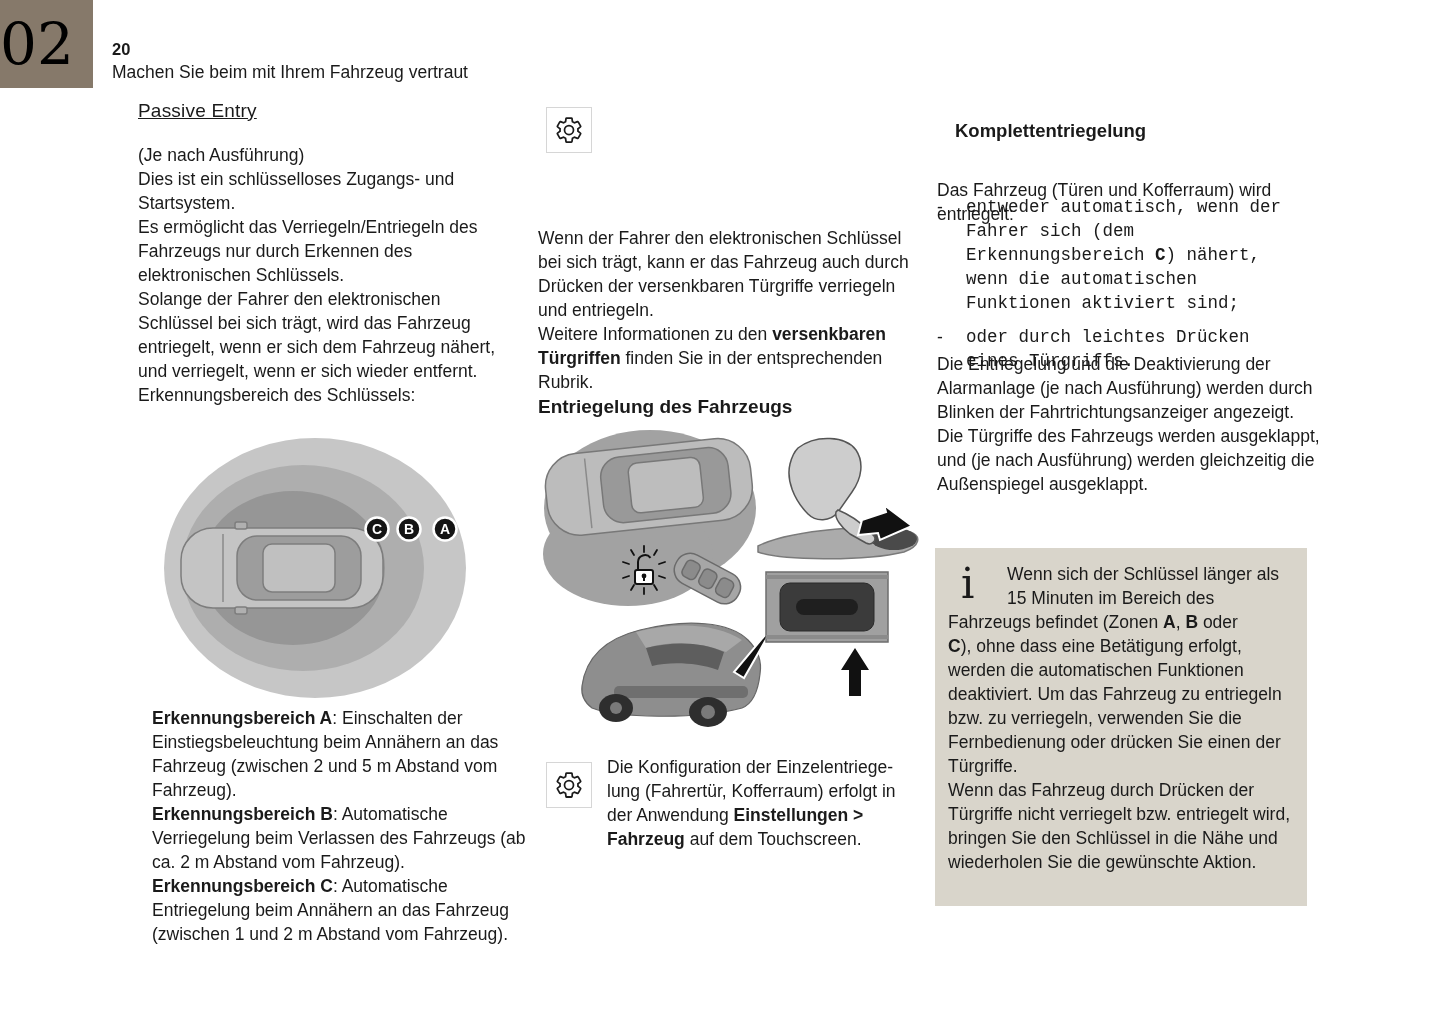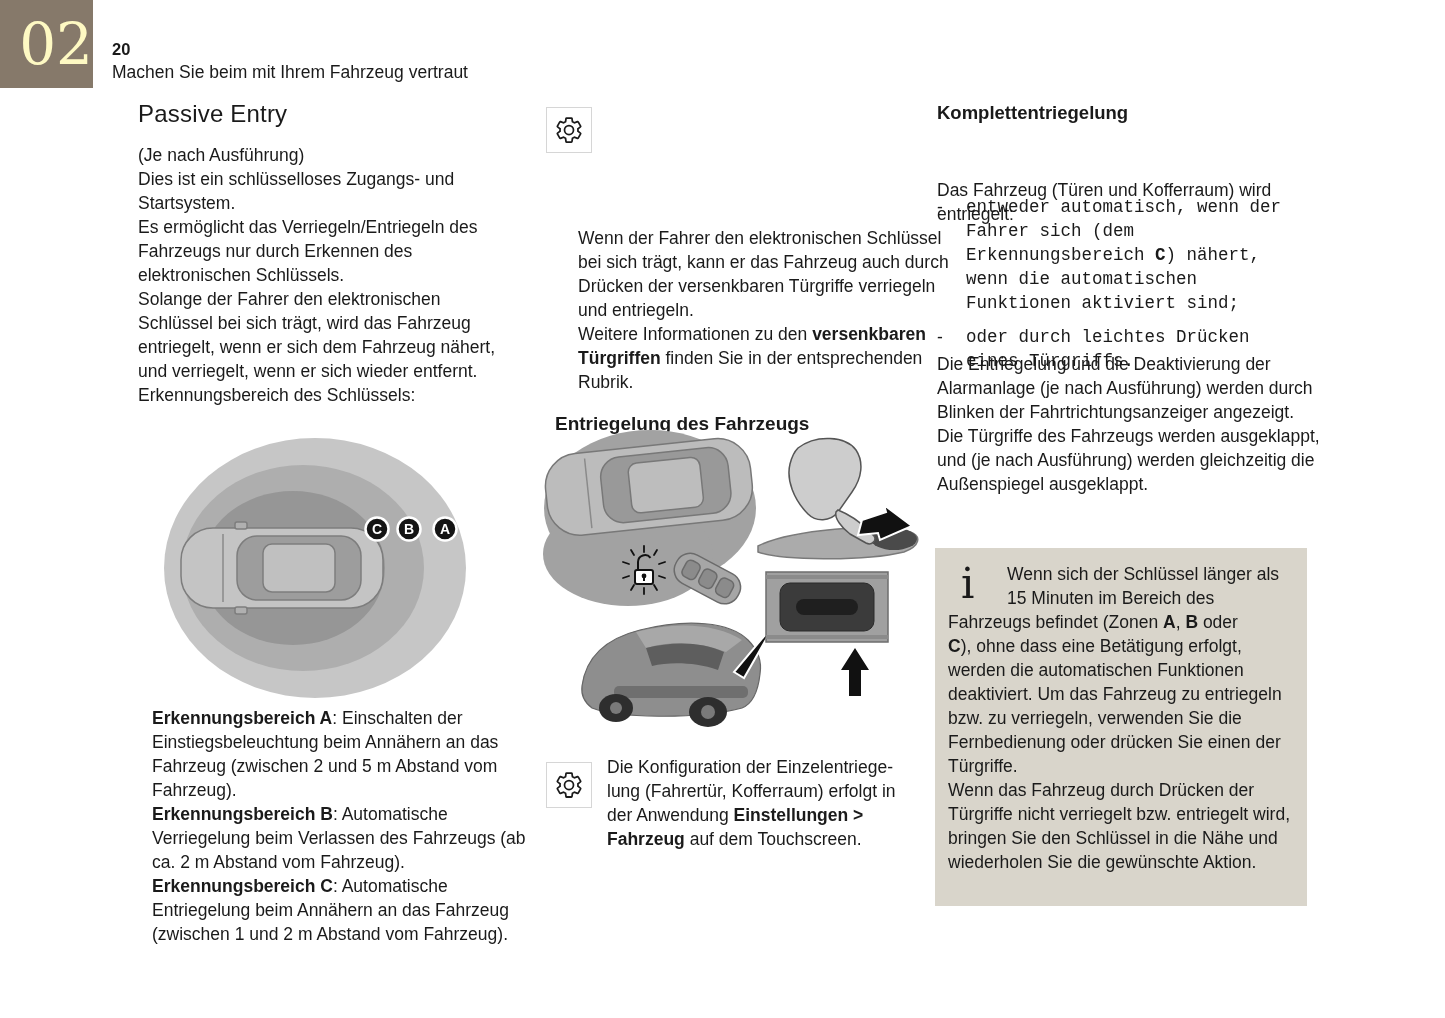--- a/index.html
+++ b/index.html
@@ -1,35 +1,35 @@
 <!DOCTYPE html>
 <html><head>
 <meta charset="utf-8">
 <style>
   html,body{margin:0;padding:0;background:#ffffff;}
   #page{position:relative;width:1445px;height:1018px;background:#fff;overflow:hidden;
         font-family:"Liberation Sans",sans-serif;color:#1a1a1a;}
   .abs{position:absolute;}
   .body{font-size:17.5px;line-height:24px;white-space:pre-line;margin:0;}
   .b{font-weight:bold;}
-  .chapter-box{left:0;top:0;width:93px;height:88px;background:#86796a;color:#fef9c3;
-               display:flex;align-items:center;justify-content:flex-end;
+  .chapter-box{left:0;top:0;width:93px;height:88px;background:#86796a;color:#000000;
+               display:flex;align-items:center;justify-content:flex-start;
                font-family:"DejaVu Serif",serif;font-size:58px;line-height:1;}
   .pagenum{left:112px;top:40px;font-size:16.5px;font-weight:bold;}
   .header-title{left:112px;top:62px;font-size:17.5px;}
-  .col1-title{left:138px;top:100px;font-size:24px;letter-spacing:.2px;}
+  .col1-title{left:138px;top:100px;font-size:19px;letter-spacing:.2px;text-decoration:underline;}
   .col1-intro{left:138px;top:143px;width:382px;}
   .diagram{left:163px;top:434px;width:312px;height:268px;}
   .col1-zones{left:152px;top:706px;width:396px;}
   .gear-box{width:46px;height:46px;border:1.5px solid #d6d6d6;background:#fff;
             display:flex;align-items:center;justify-content:center;box-sizing:border-box;}
   .gear1{left:546px;top:107px;}
   .gear2{left:546px;top:762px;}
   .note1-text{left:607px;top:106px;width:314px;}
-  .col2-p1{left:538px;top:226px;width:378px;margin-left:40px;}
+  .col2-p1{left:538px;top:226px;width:378px;}
   .col2-heading{left:538px;top:396px;font-size:19px;font-weight:bold;}
   .col2-art{left:538px;top:424px;width:382px;height:312px;}
   .note2-text{left:607px;top:755px;width:310px;}
   .col3-heading{left:937px;top:102px;font-size:18.5px;font-weight:bold;}
   .col3-p1{left:937px;top:133px;width:388px;margin-top:45px;}
   .bullets{left:937px;top:195px;width:388px;}
   .bullet-row{display:flex;margin-bottom:10px;}
   .bullet-dash{width:29px;flex:0 0 29px;font-size:17.5px;line-height:24px;}
   .bullet-text{width:330px;font-family:Liberation Mono, monospace;}
   .col3-p2{left:937px;top:352px;width:388px;}
@@ -87,21 +87,21 @@
 
   <div class="abs gear-box gear1">
     <svg width="30" height="30" viewBox="0 0 24 24">
       <path fill="none" stroke="#1a1a1a" stroke-width="1.4" d="M19.14,12.94c0.04-0.3,0.06-0.61,0.06-0.94c0-0.32-0.02-0.64-0.07-0.94l2.03-1.58c0.18-0.14,0.23-0.41,0.12-0.61l-1.92-3.32c-0.12-0.22-0.37-0.29-0.59-0.22l-2.39,0.96c-0.5-0.38-1.03-0.7-1.62-0.94L14.4,2.81c-0.04-0.24-0.24-0.41-0.48-0.41h-3.84c-0.24,0-0.43,0.17-0.47,0.41L9.25,5.35C8.66,5.59,8.12,5.92,7.63,6.29L5.24,5.33c-0.22-0.08-0.47,0-0.59,0.22L2.74,8.87C2.62,9.08,2.66,9.34,2.86,9.48l2.03,1.58C4.84,11.36,4.8,11.69,4.8,12s0.02,0.64,0.07,0.94l-2.03,1.58c-0.18,0.14-0.23,0.41-0.12,0.61l1.92,3.32c0.12,0.22,0.37,0.29,0.59,0.22l2.39-0.96c0.5,0.38,1.03,0.7,1.62,0.94l0.36,2.54c0.05,0.24,0.24,0.41,0.48,0.41h3.84c0.24,0,0.44-0.17,0.47-0.41l0.36-2.54c0.59-0.24,1.13-0.56,1.62-0.94l2.39,0.96c0.22,0.08,0.47,0,0.59-0.22l1.92-3.32c0.12-0.22,0.07-0.47-0.12-0.61L19.14,12.94z M12,15.6c-1.98,0-3.6-1.62-3.6-3.6s1.62-3.6,3.6-3.6s3.6,1.62,3.6,3.6S13.98,15.6,12,15.6z"></path>
     </svg>
   </div>
 
   <p class="abs body col2-p1"><span>Wenn der Fahrer den elektronischen Schlüssel bei sich trägt, kann er das Fahrzeug auch durch Drücken der versenkbaren Türgriffe verriegeln und entriegeln.
 Weitere Informationen zu den </span><span class="b">versenkbaren Türgriffen</span><span> finden Sie in der entsprechenden Rubrik.</span></p>
 
-  <h2 class="abs col2-heading" style="margin:17px;">Entriegelung des Fahrzeugs</h2>
+  <h2 class="abs col2-heading" style="margin:0;">Entriegelung des Fahrzeugs</h2>
 
   <svg class="abs col2-art" viewBox="0 0 382 312" aria-hidden="true">
 
     <ellipse cx="112" cy="84" rx="106" ry="78" fill="#a2a2a2"></ellipse>
     <ellipse cx="90" cy="130" rx="85" ry="52" fill="#a2a2a2"></ellipse>
 
     <g transform="rotate(-6 110 64)" stroke="#787878" stroke-width="1.5">
       <rect x="8" y="22" width="206" height="82" rx="33" fill="#bcbcbc"></rect>
       <rect x="64" y="30" width="128" height="66" rx="20" fill="#999999"></rect>
       <rect x="92" y="38" width="72" height="50" rx="9" fill="#bdbdbd"></rect>
@@ -170,21 +170,21 @@
 
   <div class="abs gear-box gear2">
     <svg width="30" height="30" viewBox="0 0 24 24">
       <path fill="none" stroke="#1a1a1a" stroke-width="1.4" d="M19.14,12.94c0.04-0.3,0.06-0.61,0.06-0.94c0-0.32-0.02-0.64-0.07-0.94l2.03-1.58c0.18-0.14,0.23-0.41,0.12-0.61l-1.92-3.32c-0.12-0.22-0.37-0.29-0.59-0.22l-2.39,0.96c-0.5-0.38-1.03-0.7-1.62-0.94L14.4,2.81c-0.04-0.24-0.24-0.41-0.48-0.41h-3.84c-0.24,0-0.43,0.17-0.47,0.41L9.25,5.35C8.66,5.59,8.12,5.92,7.63,6.29L5.24,5.33c-0.22-0.08-0.47,0-0.59,0.22L2.74,8.87C2.62,9.08,2.66,9.34,2.86,9.48l2.03,1.58C4.84,11.36,4.8,11.69,4.8,12s0.02,0.64,0.07,0.94l-2.03,1.58c-0.18,0.14-0.23,0.41-0.12,0.61l1.92,3.32c0.12,0.22,0.37,0.29,0.59,0.22l2.39-0.96c0.5,0.38,1.03,0.7,1.62,0.94l0.36,2.54c0.05,0.24,0.24,0.41,0.48,0.41h3.84c0.24,0,0.44-0.17,0.47-0.41l0.36-2.54c0.59-0.24,1.13-0.56,1.62-0.94l2.39,0.96c0.22,0.08,0.47,0,0.59-0.22l1.92-3.32c0.12-0.22,0.07-0.47-0.12-0.61L19.14,12.94z M12,15.6c-1.98,0-3.6-1.62-3.6-3.6s1.62-3.6,3.6-3.6s3.6,1.62,3.6,3.6S13.98,15.6,12,15.6z"></path>
     </svg>
   </div>
   <p class="abs body note2-text"><span>Die Konfiguration der Einzelentriege-
 lung (Fahrertür, Kofferraum) erfolgt in der Anwendung </span><span class="b">Einstellungen &gt;
 Fahrzeug</span><span> auf dem Touchscreen.</span></p>
 
-  <h2 class="abs col3-heading" style="margin:0;">Komplettentriegelung</h2>
+  <h2 class="abs col3-heading" style="margin:18px;">Komplettentriegelung</h2>
   <p class="abs body col3-p1">Das Fahrzeug (Türen und Kofferraum) wird entriegelt:</p>
 
   <div class="abs bullets">
     <div class="bullet-row">
       <span class="bullet-dash">-</span>
       <p class="body bullet-text"><span>entweder automatisch, wenn der Fahrer sich (dem Erkennungsbereich </span><span class="b">C</span><span>) nähert, wenn die automatischen Funktionen aktiviert sind;</span></p>
     </div>
     <div class="bullet-row">
       <span class="bullet-dash">-</span>
       <p class="body bullet-text">oder durch leichtes Drücken eines Türgriffs.</p>

